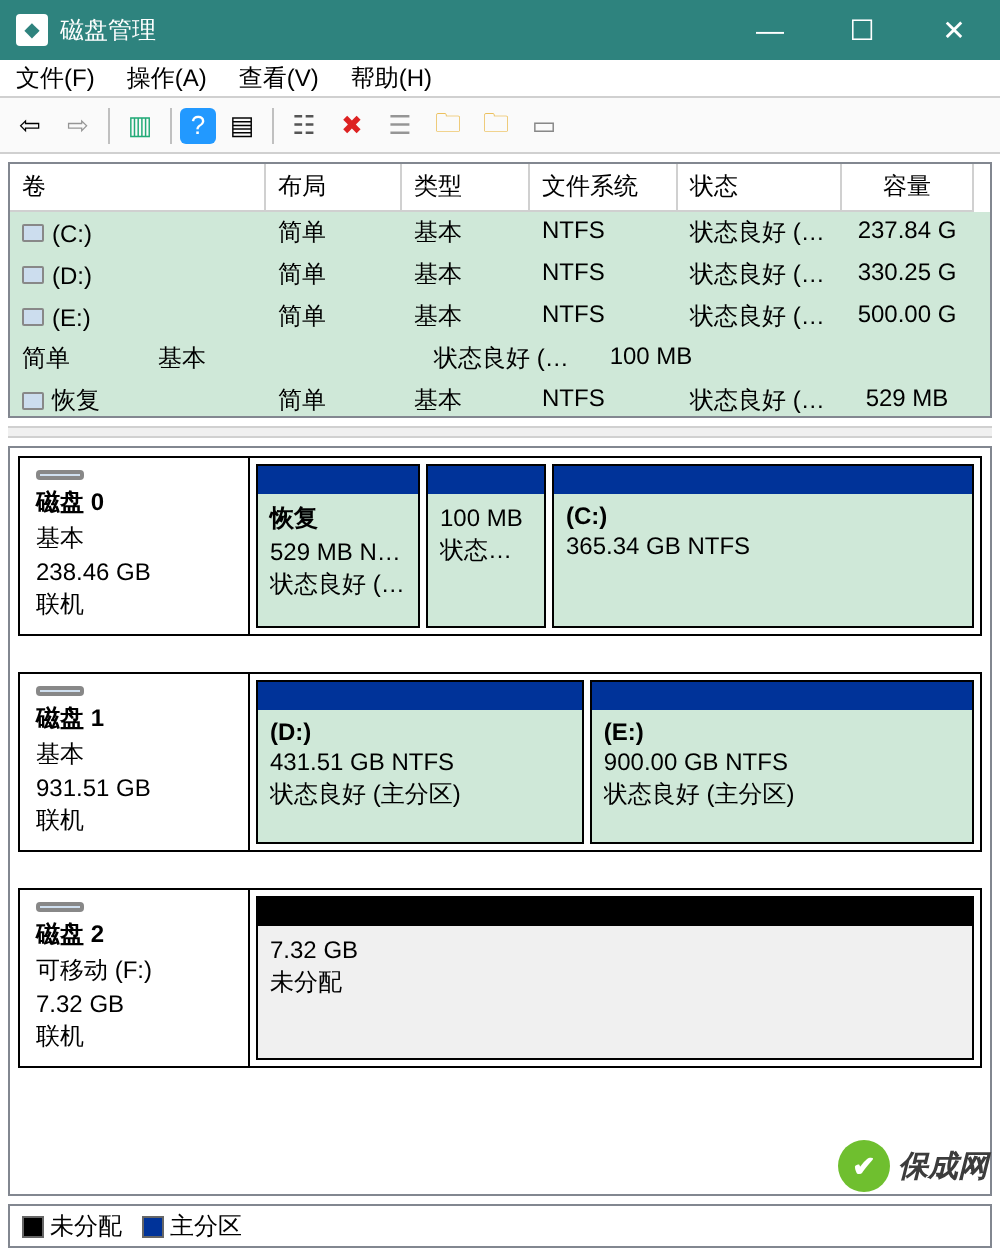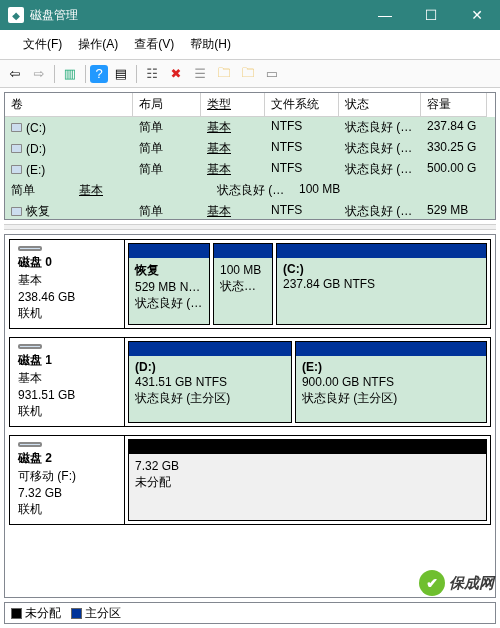--- a/index.html
+++ b/index.html
@@ -15,22 +15,22 @@
   }
   .titlebar .icon { width: 16px; height: 16px; background: #fff; border-radius: 2px; margin-right: 6px;
     display:flex;align-items:center;justify-content:center;font-size:10px;color:#2E837E;}
   .titlebar .title { flex: 1; }
   .titlebar .winbtns { display: flex; }
   .titlebar .winbtn {
     width: 46px; height: 30px; display: flex; align-items: center; justify-content: center;
     color: #fff; font-size: 14px;
   }
   .menubar {
-    height: 30px; background: #fff; display: flex; align-items: center;
-    padding: 0 19px; gap: 8px; border-bottom: 1px solid #d0d0d0;
+    height: 19px; background: #fff; display: flex; align-items: center;
+    padding: 0 4px; gap: 8px; border-bottom: 1px solid #d0d0d0;
   }
   .menubar span { padding: 2px 4px; }
   .toolbar {
     height: 28px; background: #fafafa; display: flex; align-items: center;
     padding: 0 4px; gap: 2px; border-bottom: 1px solid #d0d0d0;
   }
   .tbtn {
     width: 22px; height: 22px; display: flex; align-items: center; justify-content: center;
     font-size: 13px; border: 1px solid transparent;
   }
@@ -43,30 +43,30 @@
   .grid-head { position: sticky; top: 0; }
   .grid-head div {
     background: #fff; border-right: 1px solid #d0d0d0; border-bottom: 1px solid #d0d0d0;
     padding: 3px 6px; font-weight: normal;
   }
   .grid-row { background: #CFE8D8; }
   .grid-row div {
     padding: 2px 6px; border-right: 1px solid transparent; white-space: nowrap;
     overflow: hidden; text-overflow: ellipsis;
   }
-  .col-v { width: 128px; } .col-lay { width: 68px; } .col-type { width: 64px; text-decoration: underline; }
-  .col-fs { width: 74px; } .col-st { width: 82px; } .col-cap { width: 66px; }
+  .col-v { width: 128px; } .col-lay { width: 68px; } .col-type { width: 64px; }
+  .col-fs { width: 74px; } .col-st { width: 82px; } .col-cap { width: 66px; text-align: center; }
   .grid-row .col-v { display:flex; align-items:center; gap:4px; }
   .vol-icon { width: 11px; height: 9px; background: #888; border-radius:1px;
     position:relative; }
   .vol-icon::after { content:''; position:absolute; left:1px; top:1px; right:1px; bottom:1px; background:#cde; }
   .split { height: 6px; background: #f0f0f0; border-top:1px solid #d0d0d0; border-bottom:1px solid #d0d0d0; cursor: row-resize;}
   .disks {
     flex: 1; border: 1px solid #828790; padding: 4px; overflow: auto;
-    display: flex; flex-direction: column; gap: 8px;
+    display: flex; flex-direction: column; gap: 18px;
   }
   .disk-block { display: flex; border: 1px solid #000; }
   .disk-info {
     width: 115px; border-right: 1px solid #000; padding: 6px 8px;
     display: flex; flex-direction: column; gap: 1px; position: relative;
   }
   .disk-info .dicon { width:24px; height:16px; background:#888; border-radius:2px; margin-bottom:2px;
     position:relative;}
   .disk-info .dicon::after{content:'';position:absolute;left:2px;top:2px;right:2px;bottom:2px;background:#d0e0f0;}
   .disk-info b { font-weight: bold; }
@@ -214,21 +214,21 @@
             <div class="pbody">
               <b></b>
               <span>100 MB</span>
               <span>状态良好</span>
             </div>
           </div>
           <div class="part" style="flex:1">
             <div class="bar primary"></div>
             <div class="pbody">
               <b>(C:)</b>
-              <span>237.84 GB NTFS</span>
+              <span>365.34 GB NTFS</span>
             </div>
           </div>
         </div>
       </div>
 
       <div class="disk-block h90">
         <div class="disk-info">
           <div class="dicon"></div>
           <b>磁盘 1</b>
           <span>基本</span>

